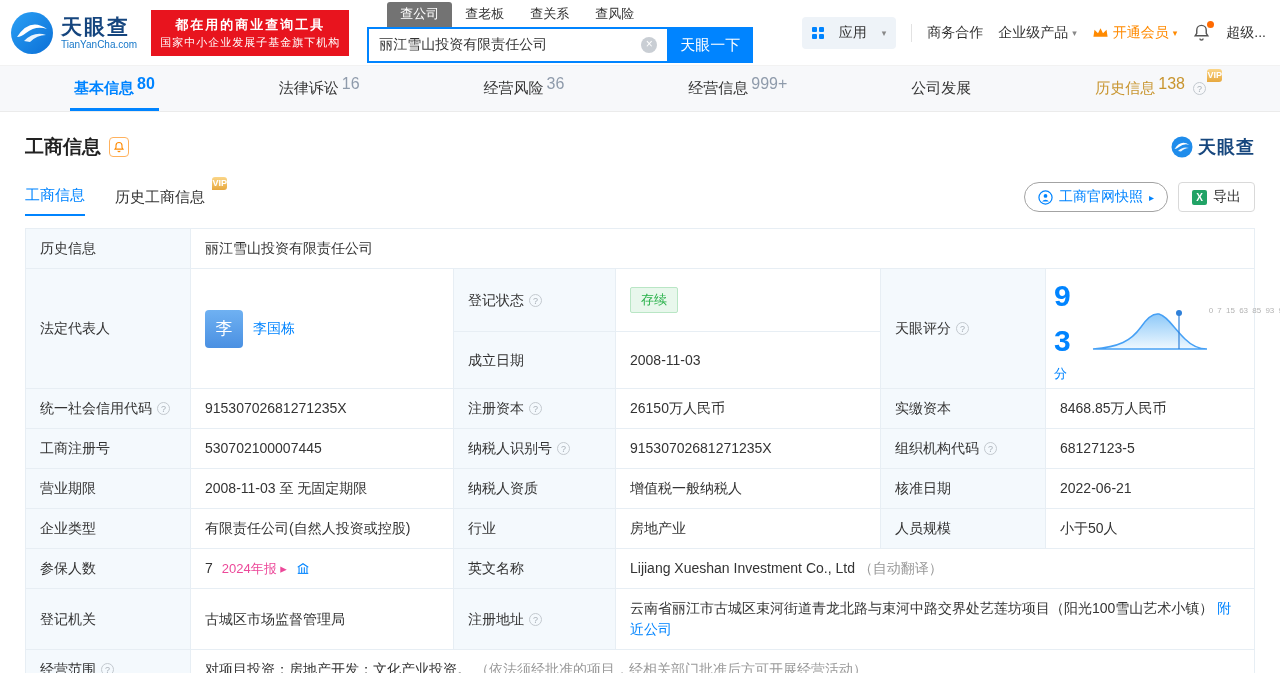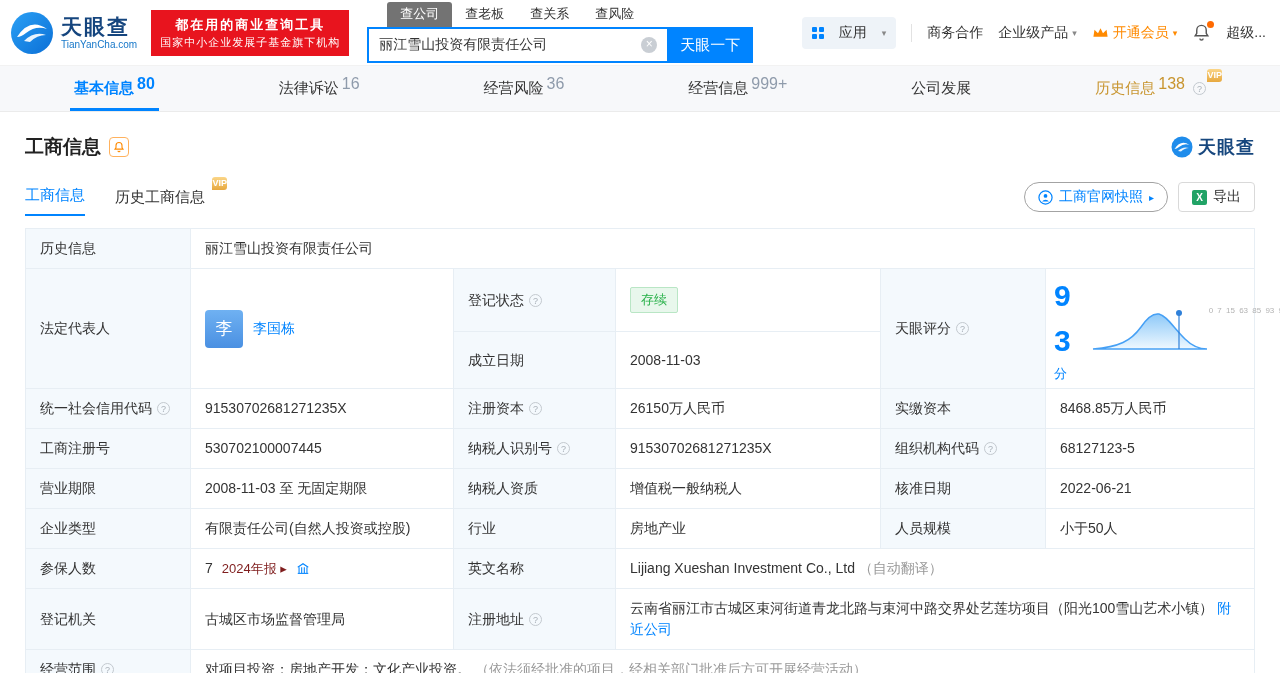--- a/index.html
+++ b/index.html
@@ -90,21 +90,21 @@
             display:inline-flex; align-items:center; justify-content:center; border-radius:4px; cursor:pointer; flex:none; }
   .rep-inner { display:flex; align-items:center; gap:10px; }
   td.score-cell { padding:4px 8px; }
   .score-wrap { display:flex; align-items:center; gap:20px; }
   .score-big { font-size:30px; font-weight:bold; color:#0084ff; }
   .score-unit { font-size:13px; color:#0084ff; }
   .chart-col { display:flex; flex-direction:row; }
   .axis { font-size:8px; color:#b3b3b3; text-align:center; word-spacing:2px; margin-top:-2px; white-space:nowrap; }
   .gray-note { color:#999; }
   .insured-inner { display:flex; align-items:center; gap:9px; }
-  .report-link { color:#7f1d1d; font-size:13px; cursor:pointer; }
+  .report-link { color:#ec4899; font-size:13px; cursor:pointer; }
 </style>
 </head>
 <body>
 
 <header class="topbar">
   <div class="logo">
     <svg width="44" height="44" viewBox="0 0 44 44">
       <defs>
         <linearGradient id="lg" x1="0" y1="0" x2="1" y2="1">
           <stop offset="0" stop-color="#2aa0f5"></stop>

